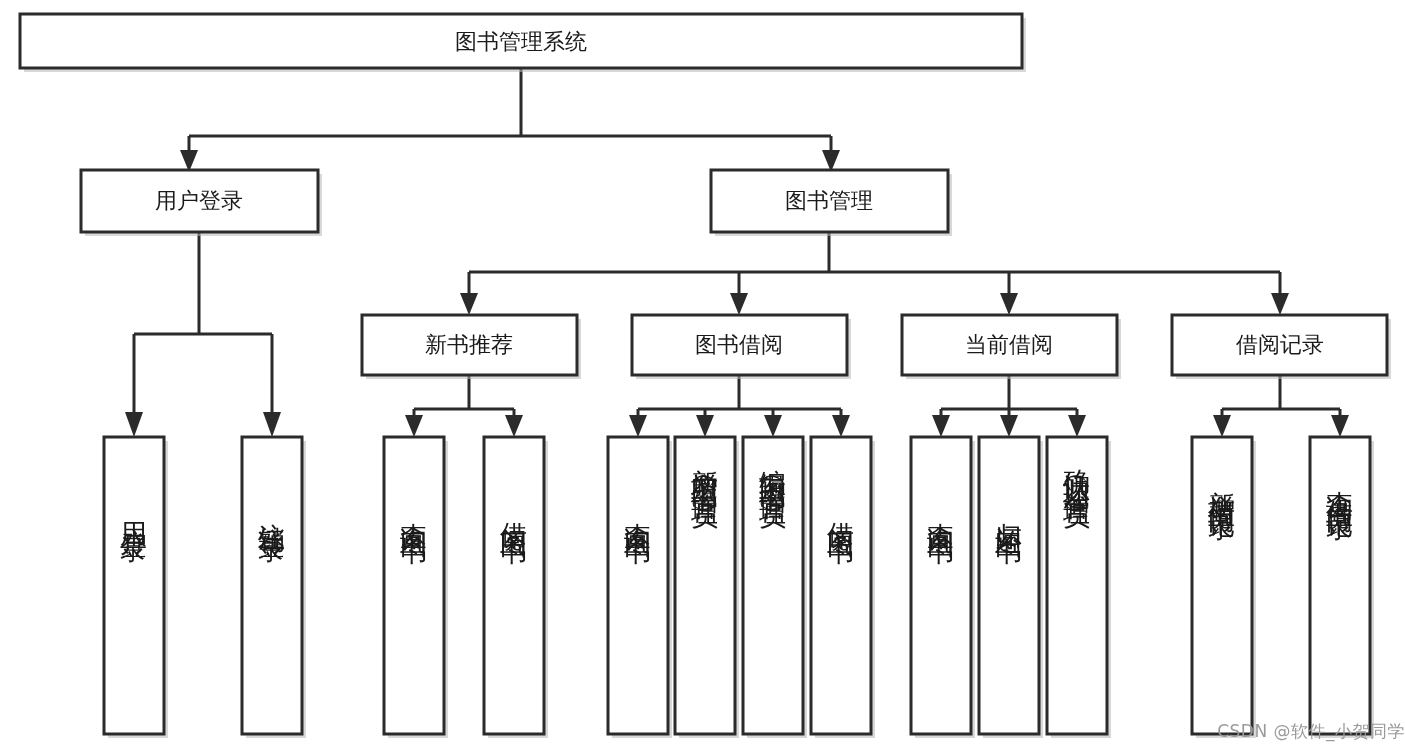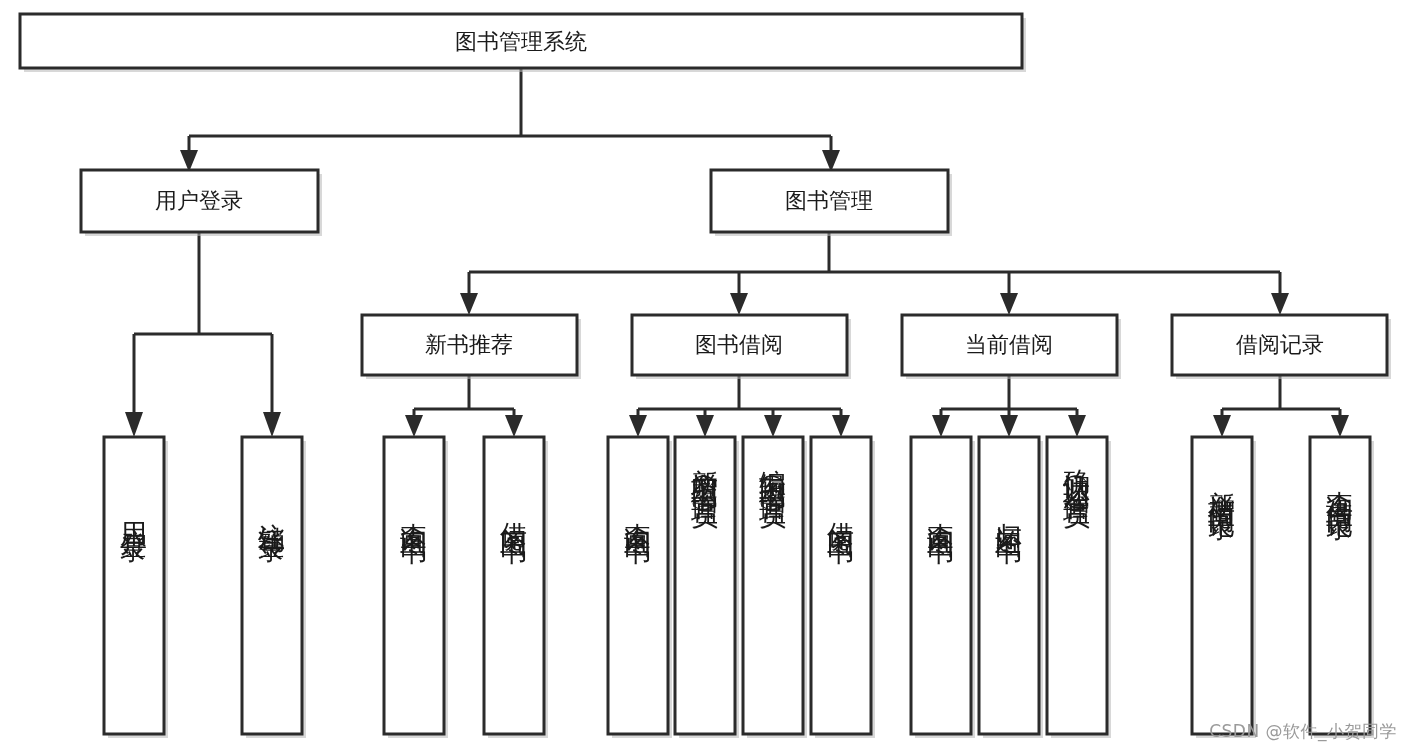--- a/index.html
+++ b/index.html
@@ -66,21 +66,21 @@
     font-family: "DejaVu Sans", "Liberation Sans", sans-serif;
     font-size: 27px;
     line-height: 1;
     letter-spacing: 5px;
     color: #1a1a1a;
     white-space: nowrap;
     text-align: left;
   }
   .watermark {
     position: absolute;
-    right: 8px;
+    right: 0;
     bottom: 4px;
     font-family: "DejaVu Sans", "Liberation Sans", sans-serif;
     font-size: 17px;
     color: #9a9a9a;
     white-space: nowrap;
     letter-spacing: 0.5px;
   }
 </style>
 </head>
 <body>

